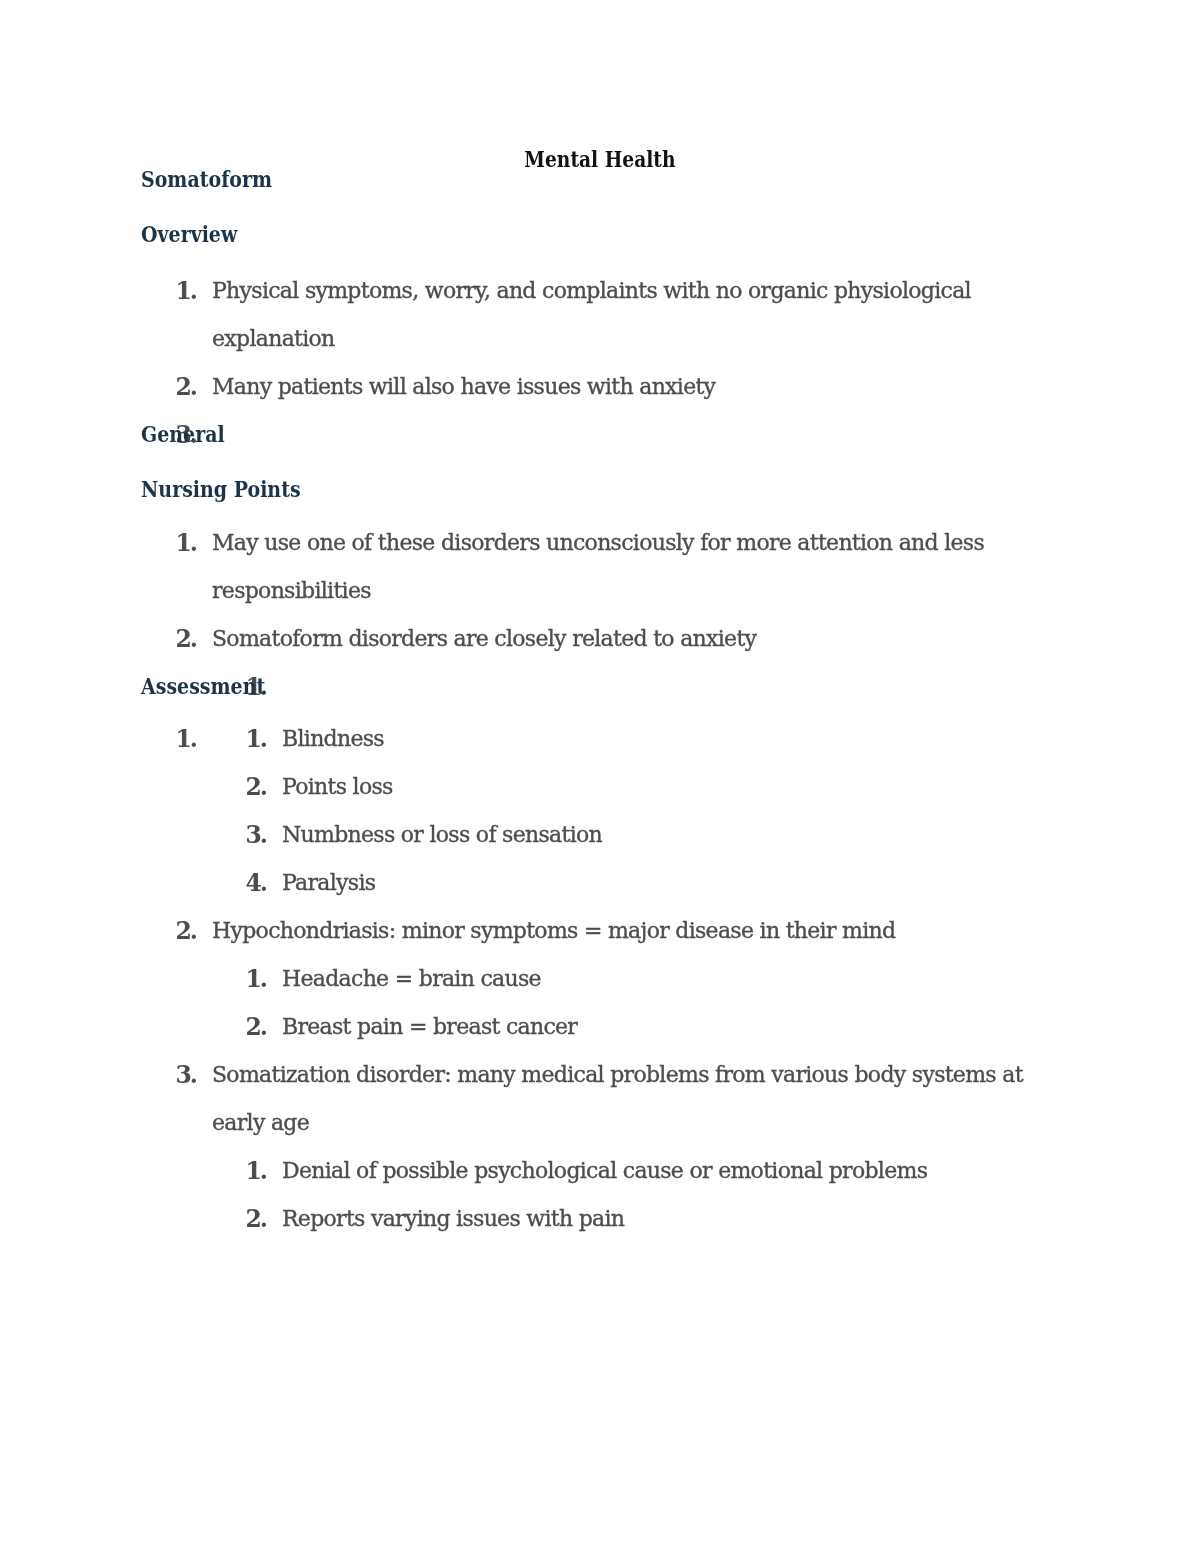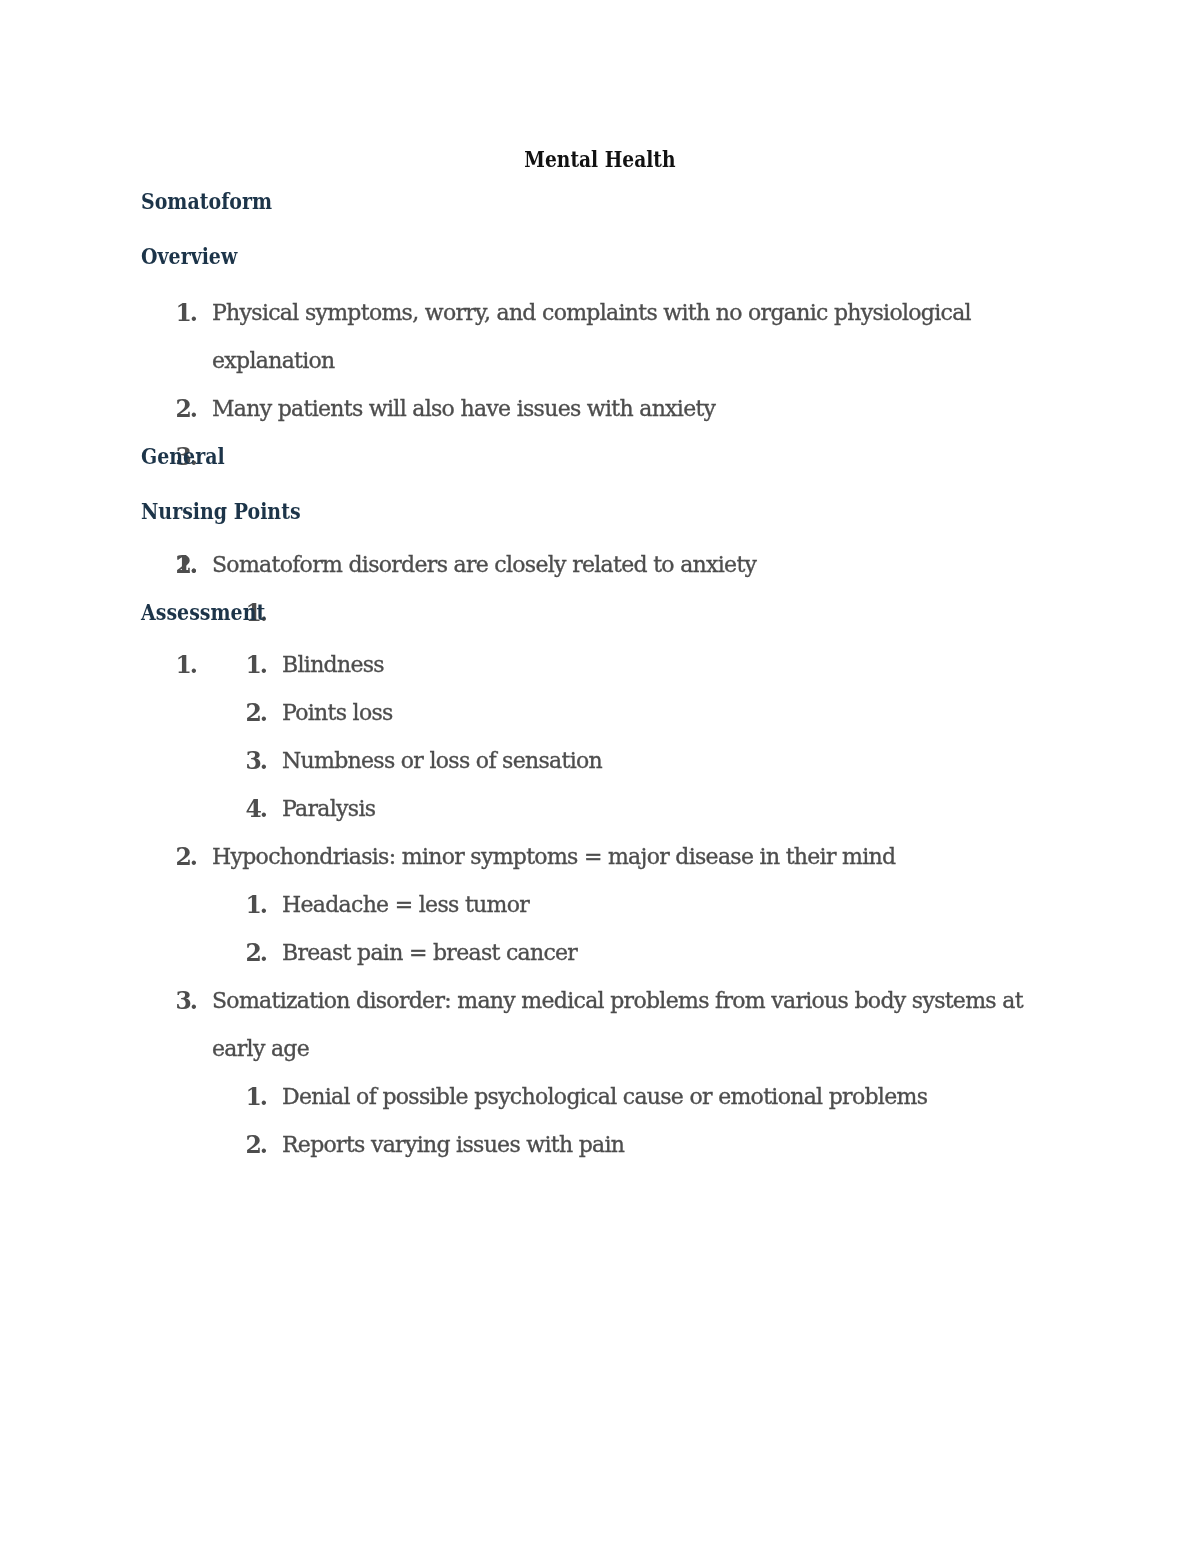--- a/index.html
+++ b/index.html
@@ -4,21 +4,21 @@
 <title>Mental Health</title>
 <style>
   html,body{margin:0;padding:0;}
   body{width:1200px;height:1553px;background:#ffffff;
        font-family:"DejaVu Serif",serif;}
   .page{filter:opacity(99.9%);position:relative;width:1004px;height:1553px;box-sizing:border-box;}
   .doc-title{position:absolute;left:141px;top:136px;width:918px;text-align:center;
        font-weight:bold;font-size:21.7px;line-height:48px;color:#111111;}
   .doc-title > span{display:inline-block;transform:scaleX(0.86);
        transform-origin:center top;}
-  .body-col{position:absolute;left:141px;top:178px;width:918px;}
+  .body-col{position:absolute;left:141px;top:156px;width:918px;}
   .heading{margin:0;font-weight:bold;font-size:22.6px;line-height:48px;color:#1c3449;}
   .heading > span{display:inline-block;transform:scaleX(0.84) translateY(-1px);
        transform-origin:left top;}
   .heading + .heading{margin-top:7px;}
   .olist{margin:0;padding:0;list-style:none;}
   .gap-a{margin-top:8.4px;}
   .gap-b{margin-top:4.6px;}
   .gap-c{margin-top:3.9px;}
   .item{color:#4d4d4d;font-size:22px;line-height:48px;position:relative;margin:0;
        letter-spacing:-0.7px;-webkit-text-stroke:0.35px #4d4d4d;}
@@ -37,32 +37,32 @@
     <div class="heading"><span>Somatoform</span></div>
     <div class="heading"><span>Overview</span></div>
     <div class="olist gap-a">
       <div class="item lvl1"><span class="marker">1.</span><span>Physical symptoms, worry, and complaints with no organic physiological explanation</span></div>
       <div class="item lvl1"><span class="marker">2.</span><span>Many patients will also have issues with anxiety</span></div>
       <div class="item lvl1"><span class="marker">3.</span></div>
     </div>
     <div class="heading"><span>General</span></div>
     <div class="heading"><span>Nursing Points</span></div>
     <div class="olist gap-b">
-      <div class="item lvl1"><span class="marker">1.</span></div>
+      <div class="item lvl1"><span class="marker">1.</span><span>May use one of these disorders unconsciously for more attention and less responsibilities</span></div>
       <div class="item lvl1"><span class="marker">2.</span><span>Somatoform disorders are closely related to anxiety</span></div>
       <div class="item lvl2"><span class="marker">1.</span></div>
     </div>
     <div class="heading"><span>Assessment</span></div>
     <div class="olist gap-c">
       <div class="item lvl1"><span class="marker">1.</span></div>
       <div class="item lvl2"><span class="marker">1.</span><span>Blindness</span></div>
       <div class="item lvl2"><span class="marker">2.</span><span>Points loss</span></div>
       <div class="item lvl2"><span class="marker">3.</span><span>Numbness or loss of sensation</span></div>
       <div class="item lvl2"><span class="marker">4.</span><span>Paralysis</span></div>
       <div class="item lvl1"><span class="marker">2.</span><span>Hypochondriasis: minor symptoms = major disease in their mind</span></div>
-      <div class="item lvl2"><span class="marker">1.</span><span>Headache = less tumor</span></div>
+      <div class="item lvl2"><span class="marker">1.</span><span>Headache = brain cause</span></div>
       <div class="item lvl2"><span class="marker">2.</span><span>Breast pain = breast cancer</span></div>
       <div class="item lvl1"><span class="marker">3.</span><span>Somatization disorder: many medical problems from various body systems at early age</span></div>
       <div class="item lvl2"><span class="marker">1.</span><span>Denial of possible psychological cause or emotional problems</span></div>
       <div class="item lvl2"><span class="marker">2.</span><span>Reports varying issues with pain</span></div>
     </div>
   </div>
 </div>
 
 </body></html>

